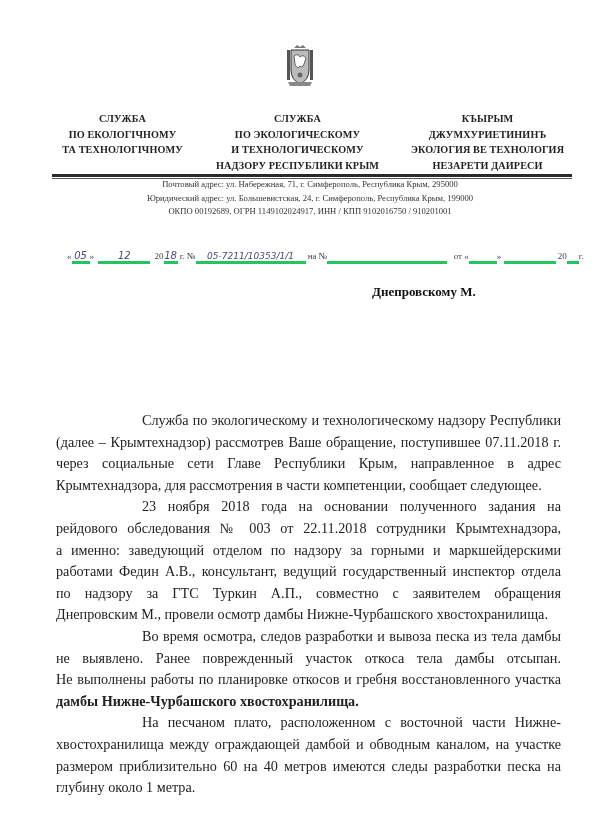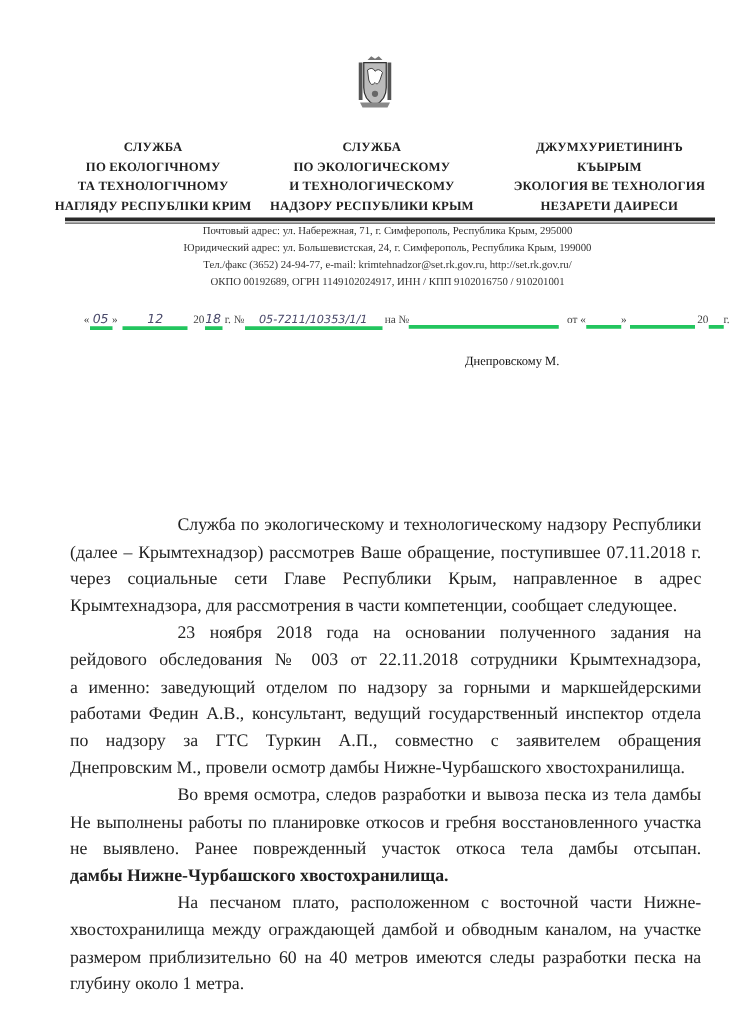--- a/index.html
+++ b/index.html
@@ -16,21 +16,21 @@
     .rule1 { top: 174px; height: 2.5px; }
     .rule2 { top: 177.5px; height: 1px; background: #555; }
     .contact { position: absolute; left: 100px; width: 420px; top: 178px; text-align: center;
                font-size: 8.6px; line-height: 13.6px; color: #333; }
     .contact div { white-space: nowrap; }
     .refline { position: absolute; top: 250px; left: 67px; width: 520px; font-size: 9px; color: #444;
                white-space: nowrap; }
     .refline span { display: inline-block; vertical-align: baseline; }
     .hw { font-family: "DejaVu Sans", sans-serif; font-style: italic; color: #4a4a6a; font-size: 10px; }
     .ul { border-bottom: 3px solid #22c55e; text-align: center; }
-    .addressee { position: absolute; left: 372px; top: 284px; font-weight: normal; font-size: 10px;
+    .addressee { position: absolute; left: 372px; top: 284px; font-weight: bold; font-size: 13px;
                  color: #111; white-space: nowrap; }
     .body { position: absolute; left: 99px; width: 500px; top: 410px; font-size: 14.2px;
             line-height: 21.6px; color: #222; }
     .body .line { white-space: nowrap; text-align: justify; text-align-last: justify; }
     .body .line.last { text-align-last: left; }
     .body .line.indent { padding-left: 43px; }
     .para { margin: 0; }
   </style>
 </head>
 <body>
@@ -42,42 +42,40 @@
   <path d="M6 8 L24 8 L24 28 Q24 38 15 42 Q6 38 6 28 Z" fill="#bbb" stroke="#333" stroke-width="1"></path>
   <path d="M9 14 Q13 11 15 15 Q18 12 21 16 L19 22 Q17 27 15 24 Q12 28 10 22 Z" fill="#fff" stroke="#444" stroke-width="0.8"></path>
   <circle cx="15" cy="33" r="2.5" fill="#666"></circle>
   <path d="M3 40 L27 40 L25 44 L5 44 Z" fill="#888"></path>
 </svg>
 
 <div class="hdr hdr-left">
   <div>СЛУЖБА</div>
   <div>ПО ЕКОЛОГІЧНОМУ</div>
   <div>ТА ТЕХНОЛОГІЧНОМУ</div>
-  <div>НАГЛЯДУ РЕСПУБЛІКИ КРИМ</div>
 </div>
 <div class="hdr hdr-mid">
   <div>СЛУЖБА</div>
   <div>ПО ЭКОЛОГИЧЕСКОМУ</div>
   <div>И ТЕХНОЛОГИЧЕСКОМУ</div>
   <div>НАДЗОРУ РЕСПУБЛИКИ КРЫМ</div>
 </div>
 <div class="hdr hdr-right">
+  <div>КЪЫРЫМ</div>
   <div>ДЖУМХУРИЕТИНИНЪ</div>
-  <div>КЪЫРЫМ</div>
   <div>ЭКОЛОГИЯ ВЕ ТЕХНОЛОГИЯ</div>
   <div>НЕЗАРЕТИ ДАИРЕСИ</div>
 </div>
 
 <div class="rule rule1"></div>
 <div class="rule rule2"></div>
 
 <div class="contact">
   <div>Почтовый адрес: ул. Набережная, 71, г. Симферополь, Республика Крым, 295000</div>
   <div>Юридический адрес: ул. Большевистская, 24, г. Симферополь, Республика Крым, 199000</div>
-  <div>Тел./факс (3652) 24-94-77, e-mail: krimtehnadzor@set.rk.gov.ru, http://set.rk.gov.ru/</div>
   <div>ОКПО 00192689, ОГРН 1149102024917, ИНН / КПП 9102016750 / 910201001</div>
 </div>
 
 <div class="refline">
   <span>«</span><span class="ul hw" style="width:18px">05</span><span>»</span>
   <span class="ul hw" style="width:52px;margin-left:2px">12</span>
   <span style="margin-left:2px">20</span><span class="ul hw" style="width:14px">18</span>
   <span>г. №</span><span class="ul hw" style="width:110px;font-size:9px">05-7211/10353/1/1</span>
   <span>на №</span><span class="ul" style="width:120px">&nbsp;</span>
   <span style="margin-left:4px">от «</span><span class="ul" style="width:28px">&nbsp;</span><span>»</span>
@@ -97,22 +95,22 @@
   <div class="para">
     <div class="line indent" style="white-space: normal; height: 21.6px; overflow: hidden;">23 ноября 2018 года на основании полученного задания на проведение</div>
     <div class="line" style="margin-left: -43px; width: 505px; white-space: normal; height: 21.6px; overflow: hidden;">рейдового обследования № 003 от 22.11.2018 сотрудники Крымтехнадзора,</div>
     <div class="line" style="margin-left: -43px; width: 505px; white-space: normal; height: 21.6px; overflow: hidden;">а именно: заведующий отделом по надзору за горными и маркшейдерскими</div>
     <div class="line" style="margin-left: -43px; width: 505px; white-space: normal; height: 21.6px; overflow: hidden;">работами Федин А.В., консультант, ведущий государственный инспектор отдела</div>
     <div class="line" style="margin-left: -43px; width: 505px; white-space: normal; height: 21.6px; overflow: hidden;">по надзору за ГТС Туркин А.П., совместно с заявителем обращения</div>
     <div class="line last" style="margin-left: -43px; width: 505px; white-space: normal; height: 21.6px; overflow: hidden;">Днепровским М., провели осмотр дамбы Нижне-Чурбашского хвостохранилища.</div>
   </div>
   <div class="para">
     <div class="line indent" style="white-space: normal; height: 21.6px; overflow: hidden;">Во время осмотра, следов разработки и вывоза песка из тела дамбы</div>
+    <div class="line" style="margin-left: -43px; width: 505px; white-space: normal; height: 21.6px; overflow: hidden;">не выявлено. Ранее поврежденный участок откоса тела дамбы отсыпан.</div>
     <div class="line" style="margin-left: -43px; width: 505px; white-space: normal; height: 21.6px; overflow: hidden;">Не выполнены работы по планировке откосов и гребня восстановленного участка</div>
-    <div class="line" style="margin-left: -43px; width: 505px; white-space: normal; height: 21.6px; overflow: hidden;">не выявлено. Ранее поврежденный участок откоса тела дамбы отсыпан.</div>
     <div class="line last" style="margin-left: -43px; width: 505px; white-space: normal; height: 21.6px; overflow: hidden; font-weight: bold;">дамбы Нижне-Чурбашского хвостохранилища.</div>
   </div>
   <div class="para">
     <div class="line indent" style="white-space: normal; height: 21.6px; overflow: hidden;">На песчаном плато, расположенном с восточной части Нижне-Чурбашского</div>
     <div class="line" style="margin-left: -43px; width: 505px; white-space: normal; height: 21.6px; overflow: hidden;">хвостохранилища между ограждающей дамбой и обводным каналом, на участке</div>
     <div class="line" style="margin-left: -43px; width: 505px; white-space: normal; height: 21.6px; overflow: hidden;">размером приблизительно 60 на 40 метров имеются следы разработки песка на</div>
     <div class="line last" style="margin-left: -43px; width: 505px; white-space: normal; height: 21.6px; overflow: hidden;">глубину около 1 метра.</div>
   </div>
 </div>
 

